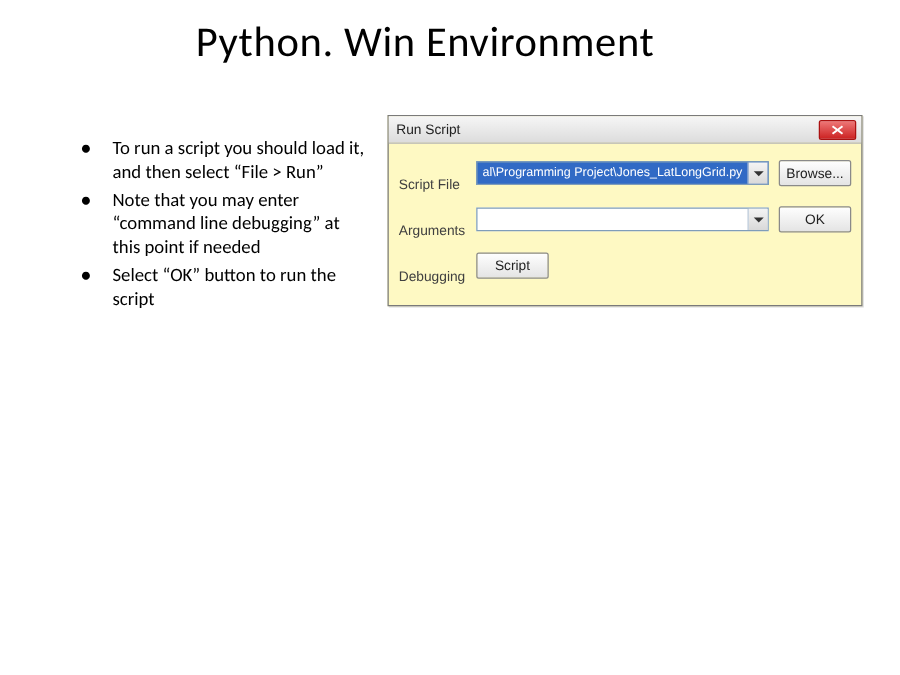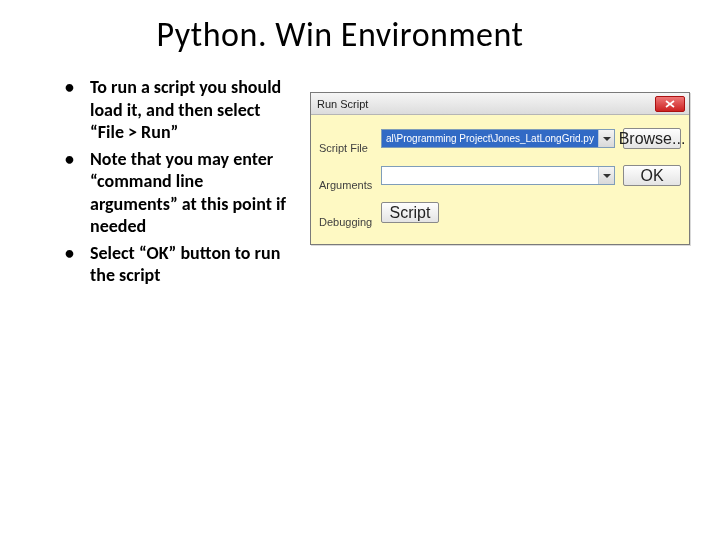--- a/index.html
+++ b/index.html
@@ -22,25 +22,25 @@
     top: 14px;
     left: 0;
     width: 680px;
     text-align: center;
     font-size: 34px;
     font-weight: 400;
     letter-spacing: 0.5px;
   }
   .bullets {
     position: absolute;
-    top: 76px;
+    top: 110px;
     left: 62px;
     width: 230px;
-    font-size: 18px;
-    font-weight: 700;
+    font-size: 15px;
+    font-weight: 400;
     line-height: 1.25;
   }
   .bullets ul {
     list-style: none;
     margin: 0;
     padding: 0;
   }
   .bullets li {
     position: relative;
     padding-left: 28px;
@@ -146,38 +146,38 @@
     border-left: 4px solid transparent;
     border-right: 4px solid transparent;
     border-top: 4px solid #333;
   }
   .btn {
     width: 58px;
     height: 21px;
     background: linear-gradient(#fefefe,#e4e4e4);
     border: 1px solid #8a8a8a;
     border-radius: 2px;
-    font-size: 16px;
+    font-size: 11px;
     color: #222;
     display: flex;
     align-items: center;
     justify-content: center;
     font-family: Tahoma, Arial, sans-serif;
   }
 </style>
 </head>
 <body>
 
 <div class="slide">
   <div class="title">Python. Win Environment</div>
 
   <div class="bullets">
     <ul>
       <li>To run a script you should load it, and then select “File &gt; Run”</li>
-      <li>Note that you may enter “command line arguments” at this point if needed</li>
+      <li>Note that you may enter “command line debugging” at this point if needed</li>
       <li>Select “OK” button to run the script</li>
     </ul>
   </div>
 
   <div class="dialog">
     <div class="titlebar">
       <span class="dlg-title">Run Script</span>
       <span class="close-btn">
         <svg width="10" height="8" viewBox="0 0 10 8">
           <line x1="1" y1="1" x2="9" y2="7" stroke="#fff" stroke-width="1.6"></line>

